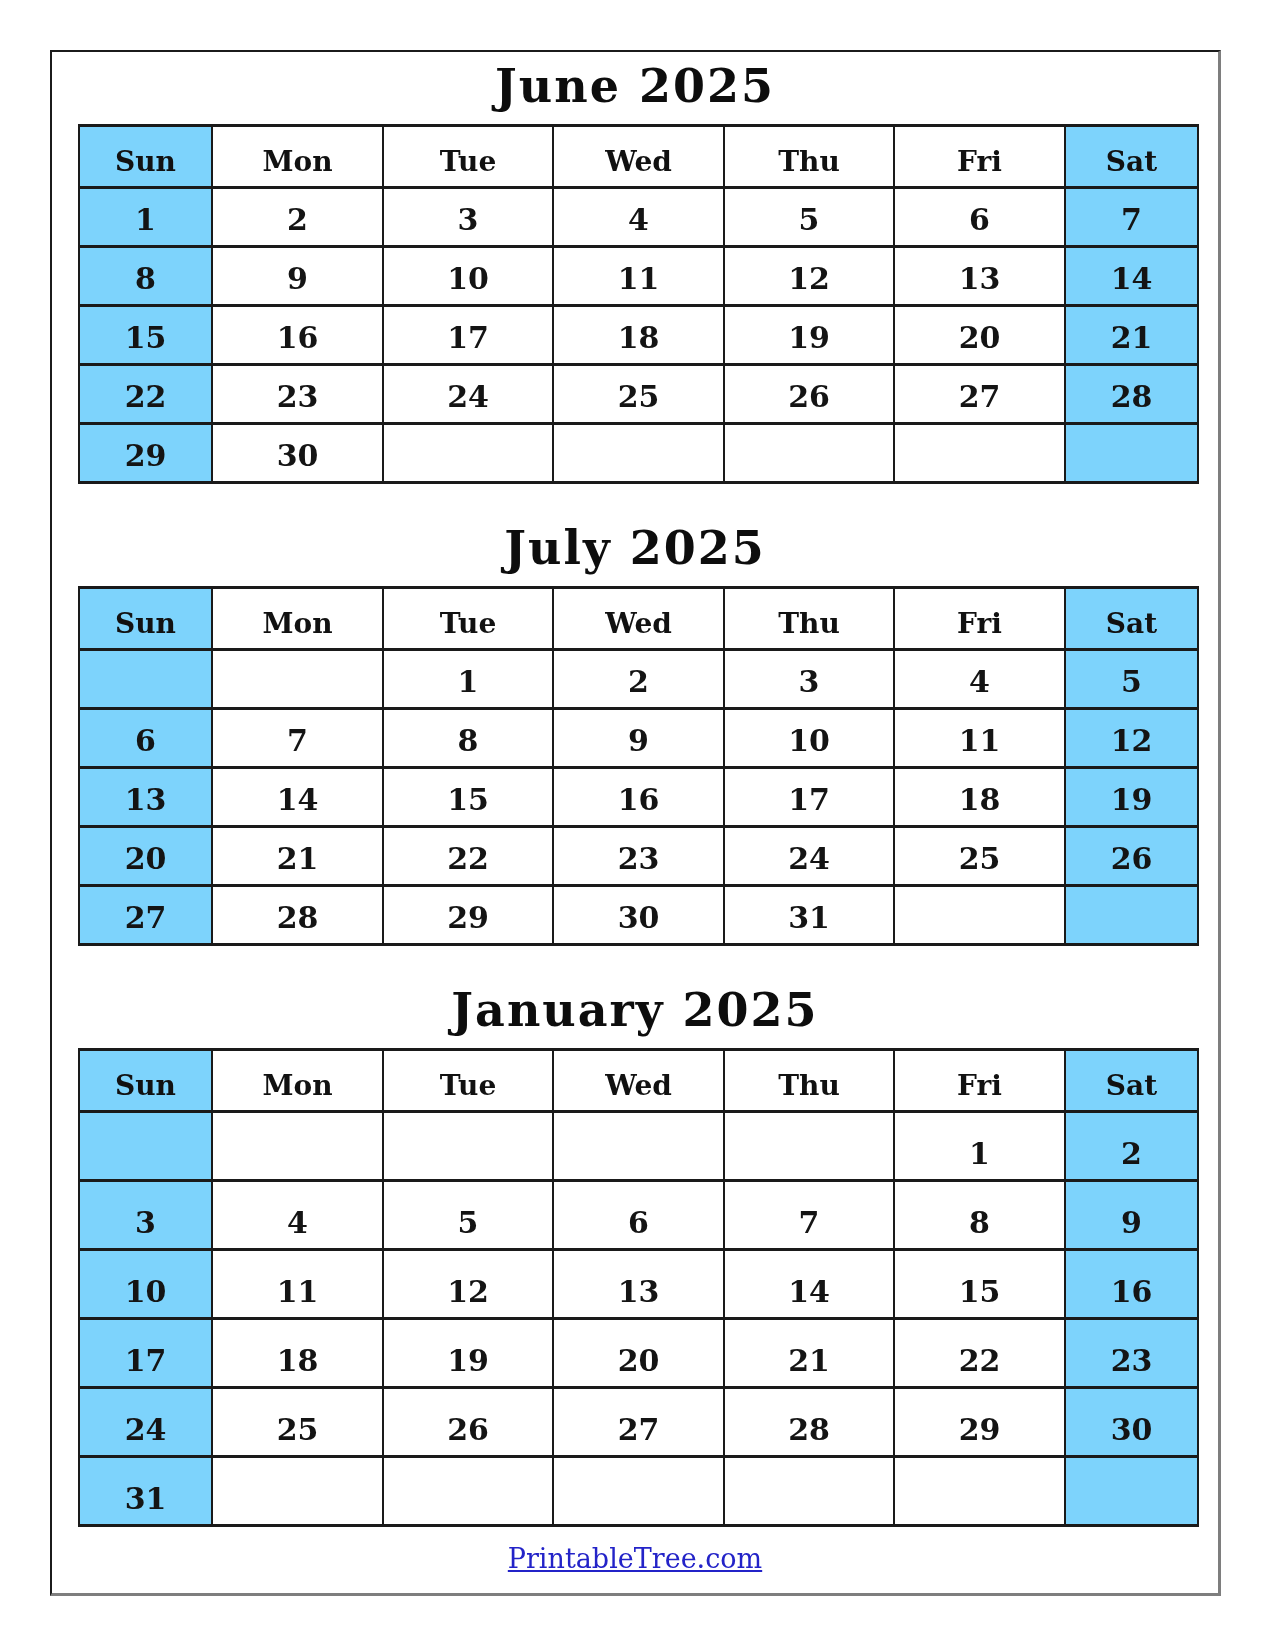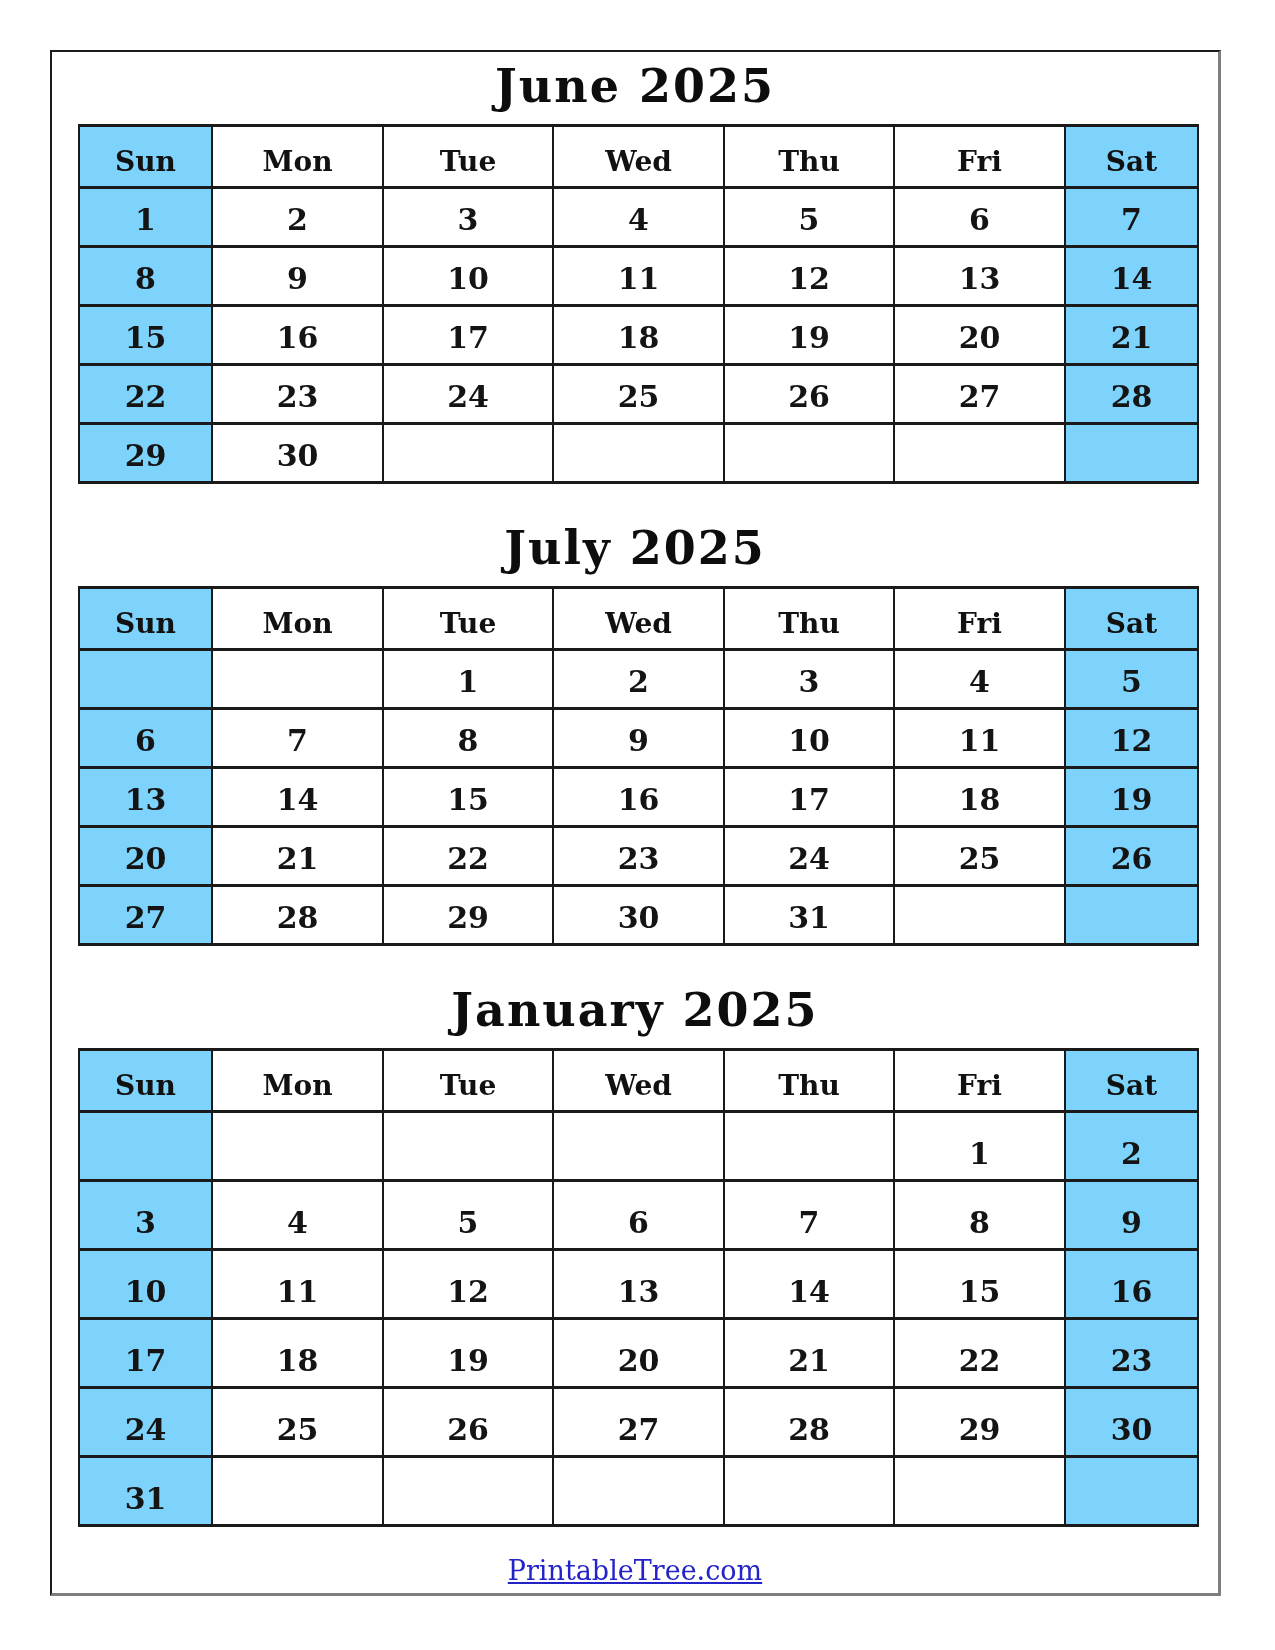--- a/index.html
+++ b/index.html
@@ -70,21 +70,21 @@
     color: #141414;
   }
   table.cal.rows-6 td { height: 69px; }
   .weekend {
     background: #7dd3fc;
   }
   th.weekend, td.weekend {
     color: #b01015;
   }
   .footer-row {
-    margin-top: 28px;
+    margin-top: 16px;
     text-align: center;
   }
   .footer-link {
     font-family: "DejaVu Serif", "Liberation Serif", serif;
     font-size: 27px;
     color: #2323c8;
     text-decoration: underline;
     cursor: pointer;
   }
 </style>

